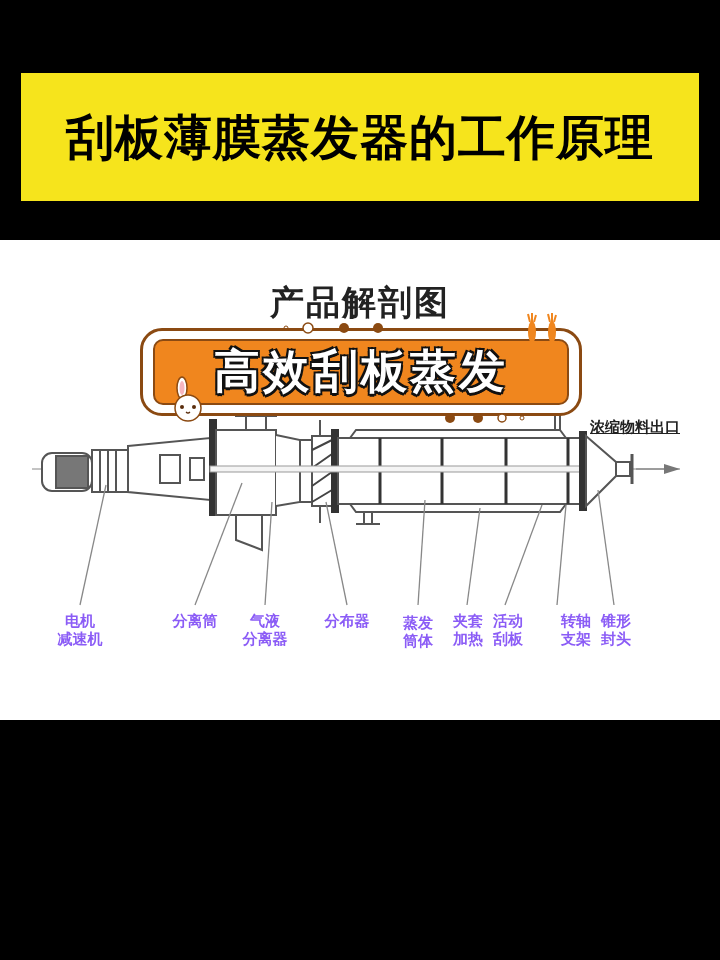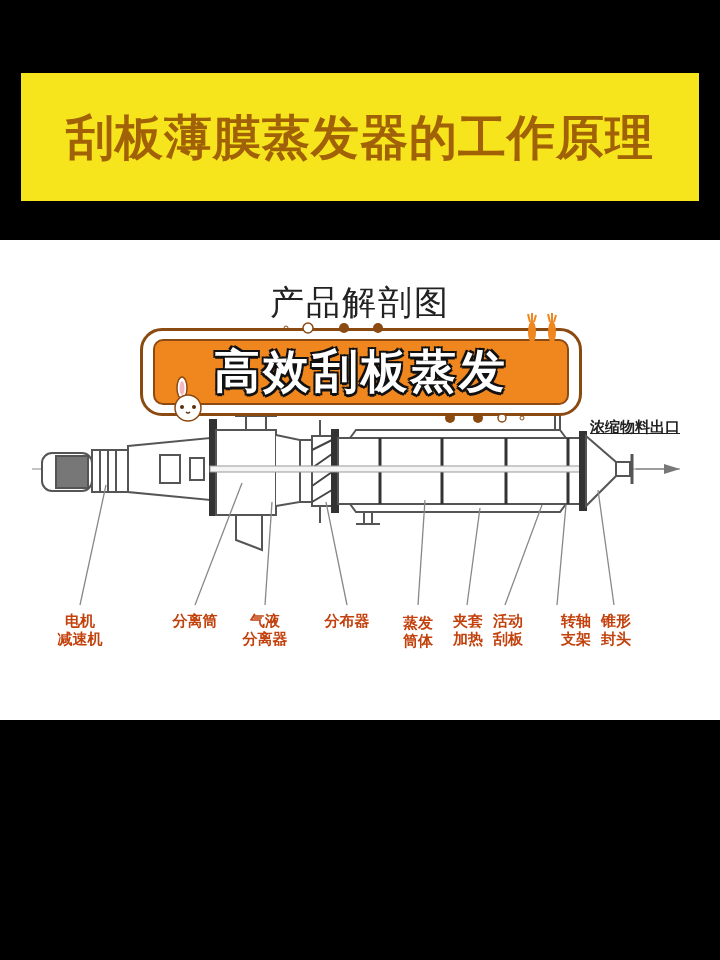--- a/index.html
+++ b/index.html
@@ -6,46 +6,46 @@
     body {
       width: 720px; height: 960px; background: #000; position: relative; overflow: hidden;
       font-family: "DejaVu Sans", "Liberation Sans", sans-serif;
     }
     .banner {
       position: absolute; left: 21px; top: 73px; width: 678px; height: 128px;
       background: #F6E41C; box-sizing: border-box;
       display: flex; flex-direction: column; align-items: center; justify-content: center;
     }
     .banner-line {
-      color: #a16207; font-weight: bold; font-size: 48px; line-height: 56px; letter-spacing: 1px;
+      color: #000000; font-weight: bold; font-size: 48px; line-height: 56px; letter-spacing: 1px;
       white-space: nowrap;
     }
     .diagram {
       position: absolute; left: 0; top: 240px; width: 720px; height: 480px; background: #fff;
     }
     .diagram-title {
       position: absolute; left: 0; width: 720px; top: 40px; text-align: center;
-      font-size: 34px; font-weight: normal; color: #222; letter-spacing: 2px;
+      font-size: 34px; font-weight: bold; color: #222; letter-spacing: 2px;
     }
     .sticker {
       position: absolute; left: 140px; top: 88px; width: 442px; height: 88px;
       border: 3px solid #8B4A12; border-radius: 22px; background: #fff; box-sizing: border-box;
     }
     .sticker-inner {
       position: absolute; left: 10px; top: 8px; right: 10px; bottom: 8px;
       background: #F0861E; border: 2px solid #8B4A12; border-radius: 10px;
       display: flex; align-items: center; justify-content: center;
     }
     .sticker-text {
       font-size: 46px; font-weight: bold; color: #fff; letter-spacing: 3px;
       -webkit-text-stroke: 2px #111; paint-order: stroke fill;
       text-shadow: 2px 2px 0 #111, -2px -2px 0 #111, 2px -2px 0 #111, -2px 2px 0 #111, 0 3px 0 #111;
     }
     .label {
-      position: absolute; font-size: 15px; color: #c2410c; text-align: center; line-height: 18px;
+      position: absolute; font-size: 15px; color: #8b5cf6; text-align: center; line-height: 18px;
       font-weight: bold;
     }
     .outlet-label { position: absolute; left: 590px; top: 178px; font-size: 15px; color: #222; font-weight: bold; text-decoration: underline; }
     svg.machine { position: absolute; left: 0; top: 0; }
   </style>
 </head>
 <body>
 
 <div class="banner">
   <div class="banner-line">刮板薄膜蒸发器的工作原理</div>

